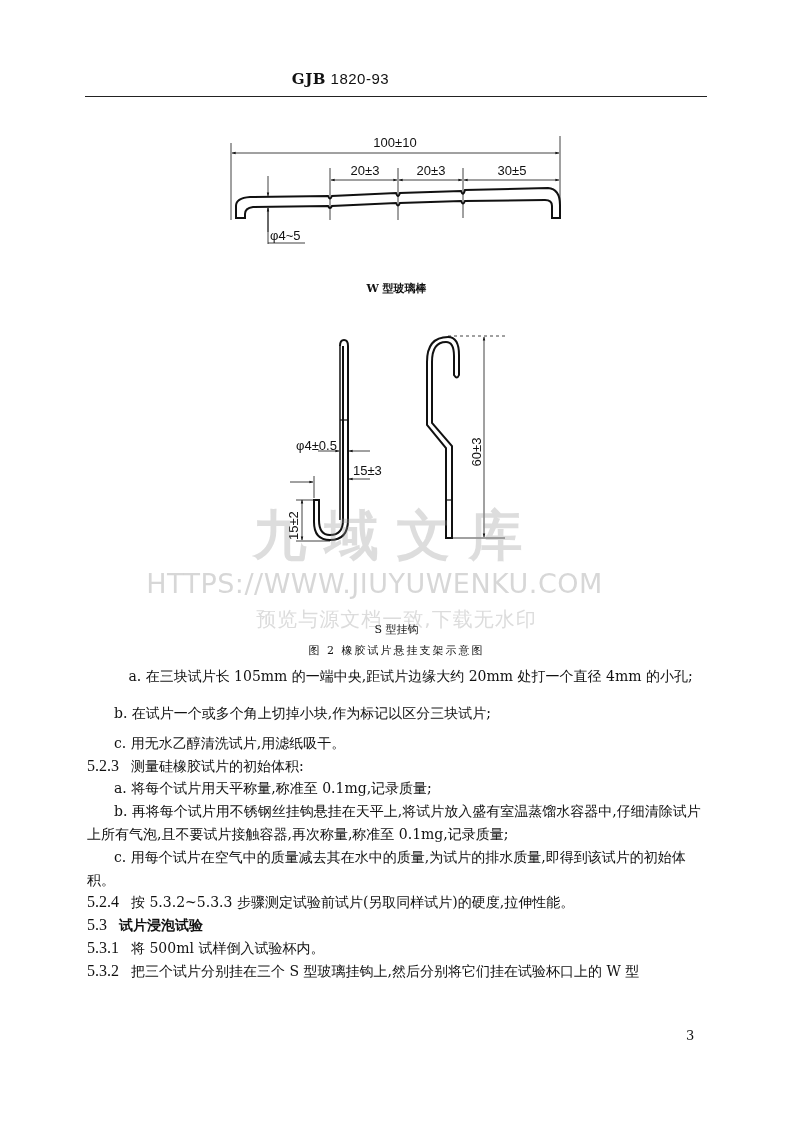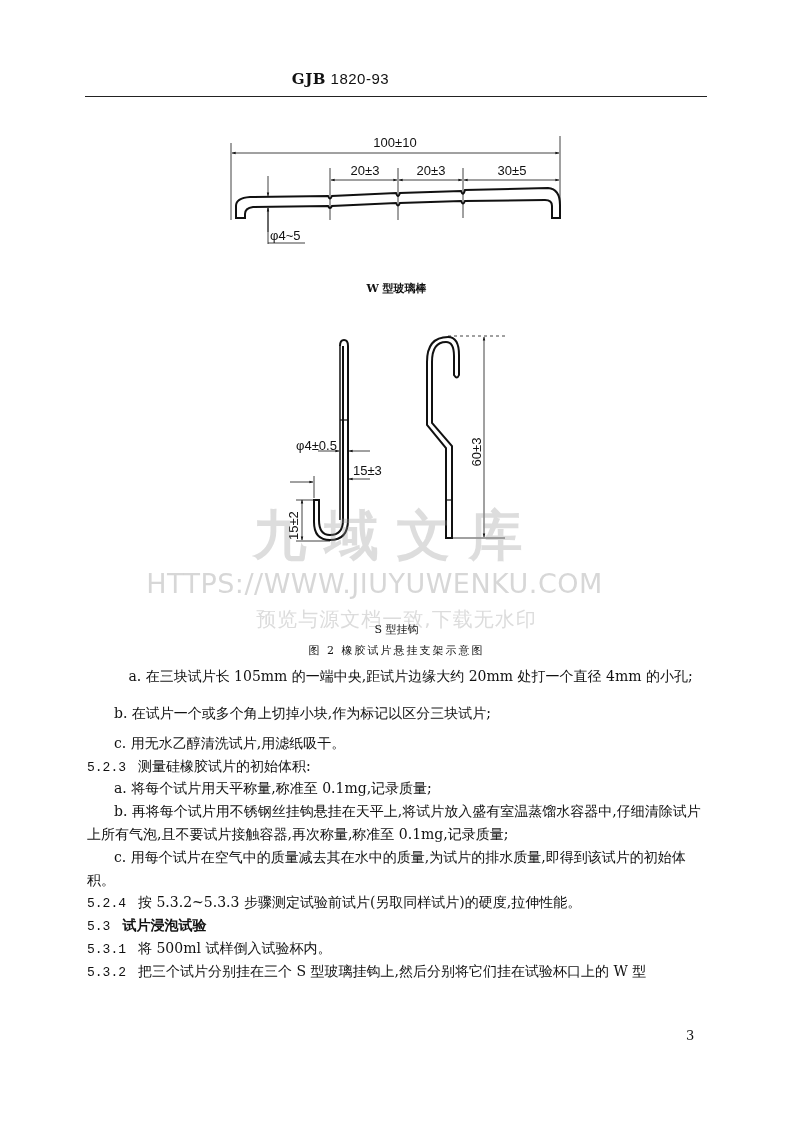--- a/index.html
+++ b/index.html
@@ -14,21 +14,21 @@
   .dimtxt{font-family:"Liberation Sans","DejaVu Sans",sans-serif;font-size:13px;fill:#111;}
   .cap{font-size:11px;text-align:center;width:793px;left:0;}
   .wm1{left:0;width:793px;top:500px;text-align:center;font-size:54px;font-weight:bold;
        color:rgba(150,150,150,0.32);font-family:"DejaVu Sans",sans-serif;letter-spacing:18px;}
   .wm2{left:0;width:749px;top:568px;text-align:center;font-size:27px;
        color:rgba(150,150,150,0.38);font-family:"DejaVu Sans",sans-serif;letter-spacing:0.5px;}
   .wm3{left:0;width:793px;top:606px;text-align:center;font-size:20px;font-weight:normal;
        color:rgba(150,150,150,0.33);font-family:"DejaVu Sans",sans-serif;letter-spacing:1px;}
   .para{left:87px;width:620px;font-size:14px;line-height:22.5px;}
   .indent{text-indent:27px;}
-  .secnum{font-family:Liberation Mono, monospace;font-size:13px;margin-right:12px;}
+  .secnum{font-family:Liberation Serif, serif;font-size:16px;margin-right:12px;}
   .bold{font-weight:bold;}
   .pagenum{left:686px;top:1028px;font-size:13px;}
 </style>
 </head>
 <body>
 
 <div class="abs header-title">
   <b>GJB</b>
   <span>1820-93</span>
 </div>

